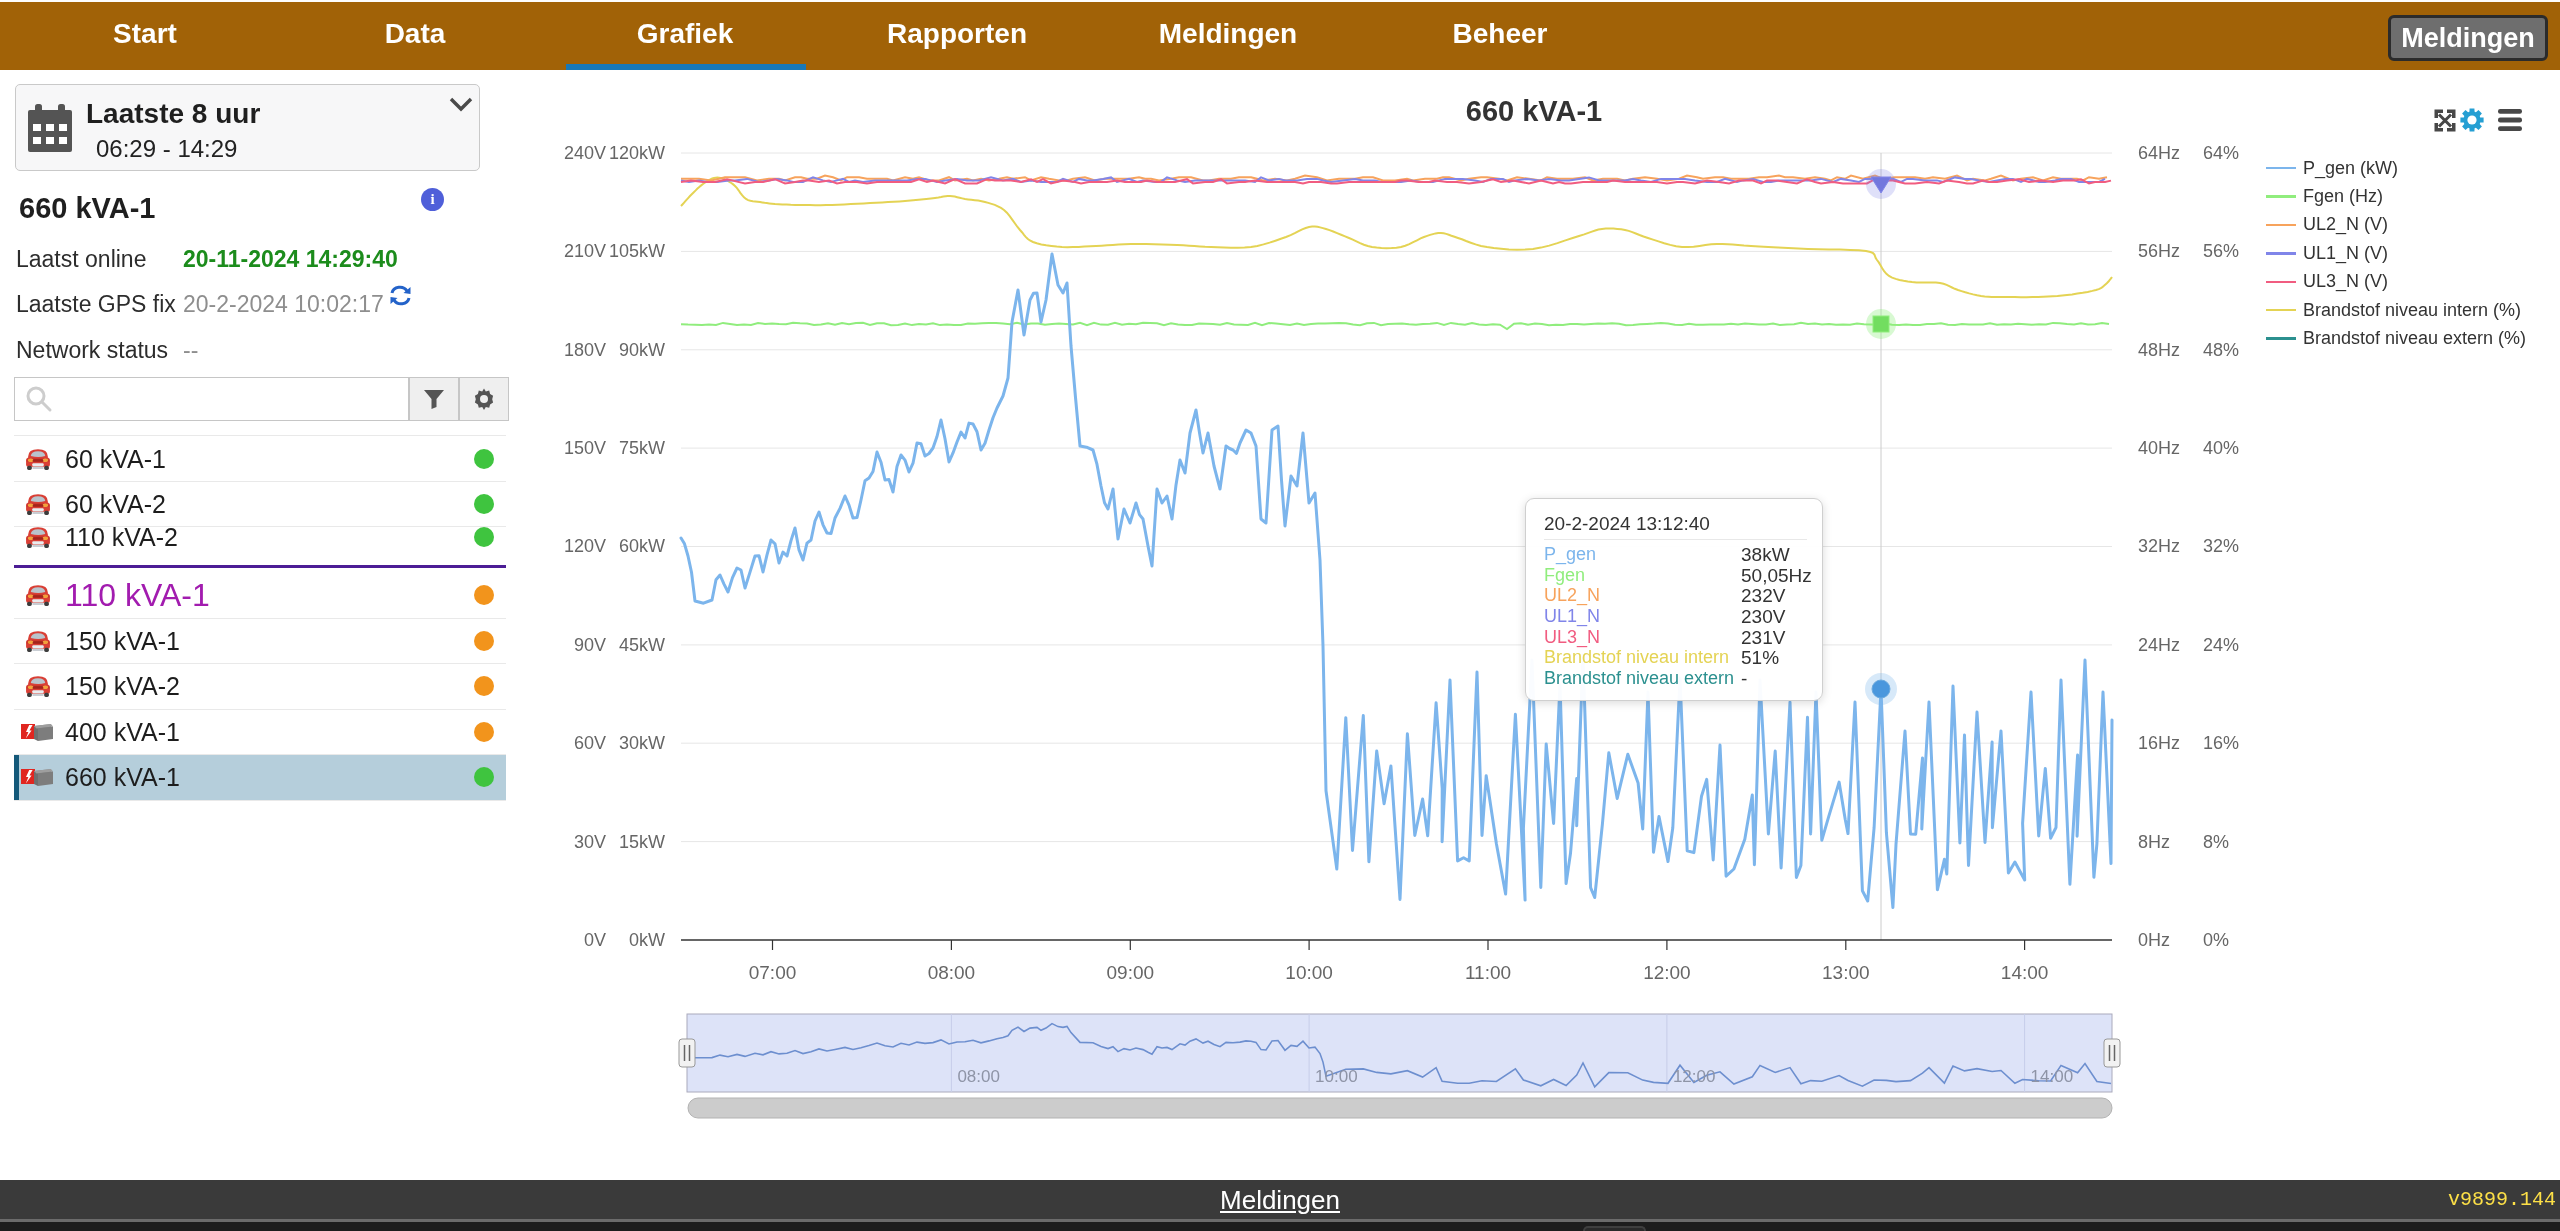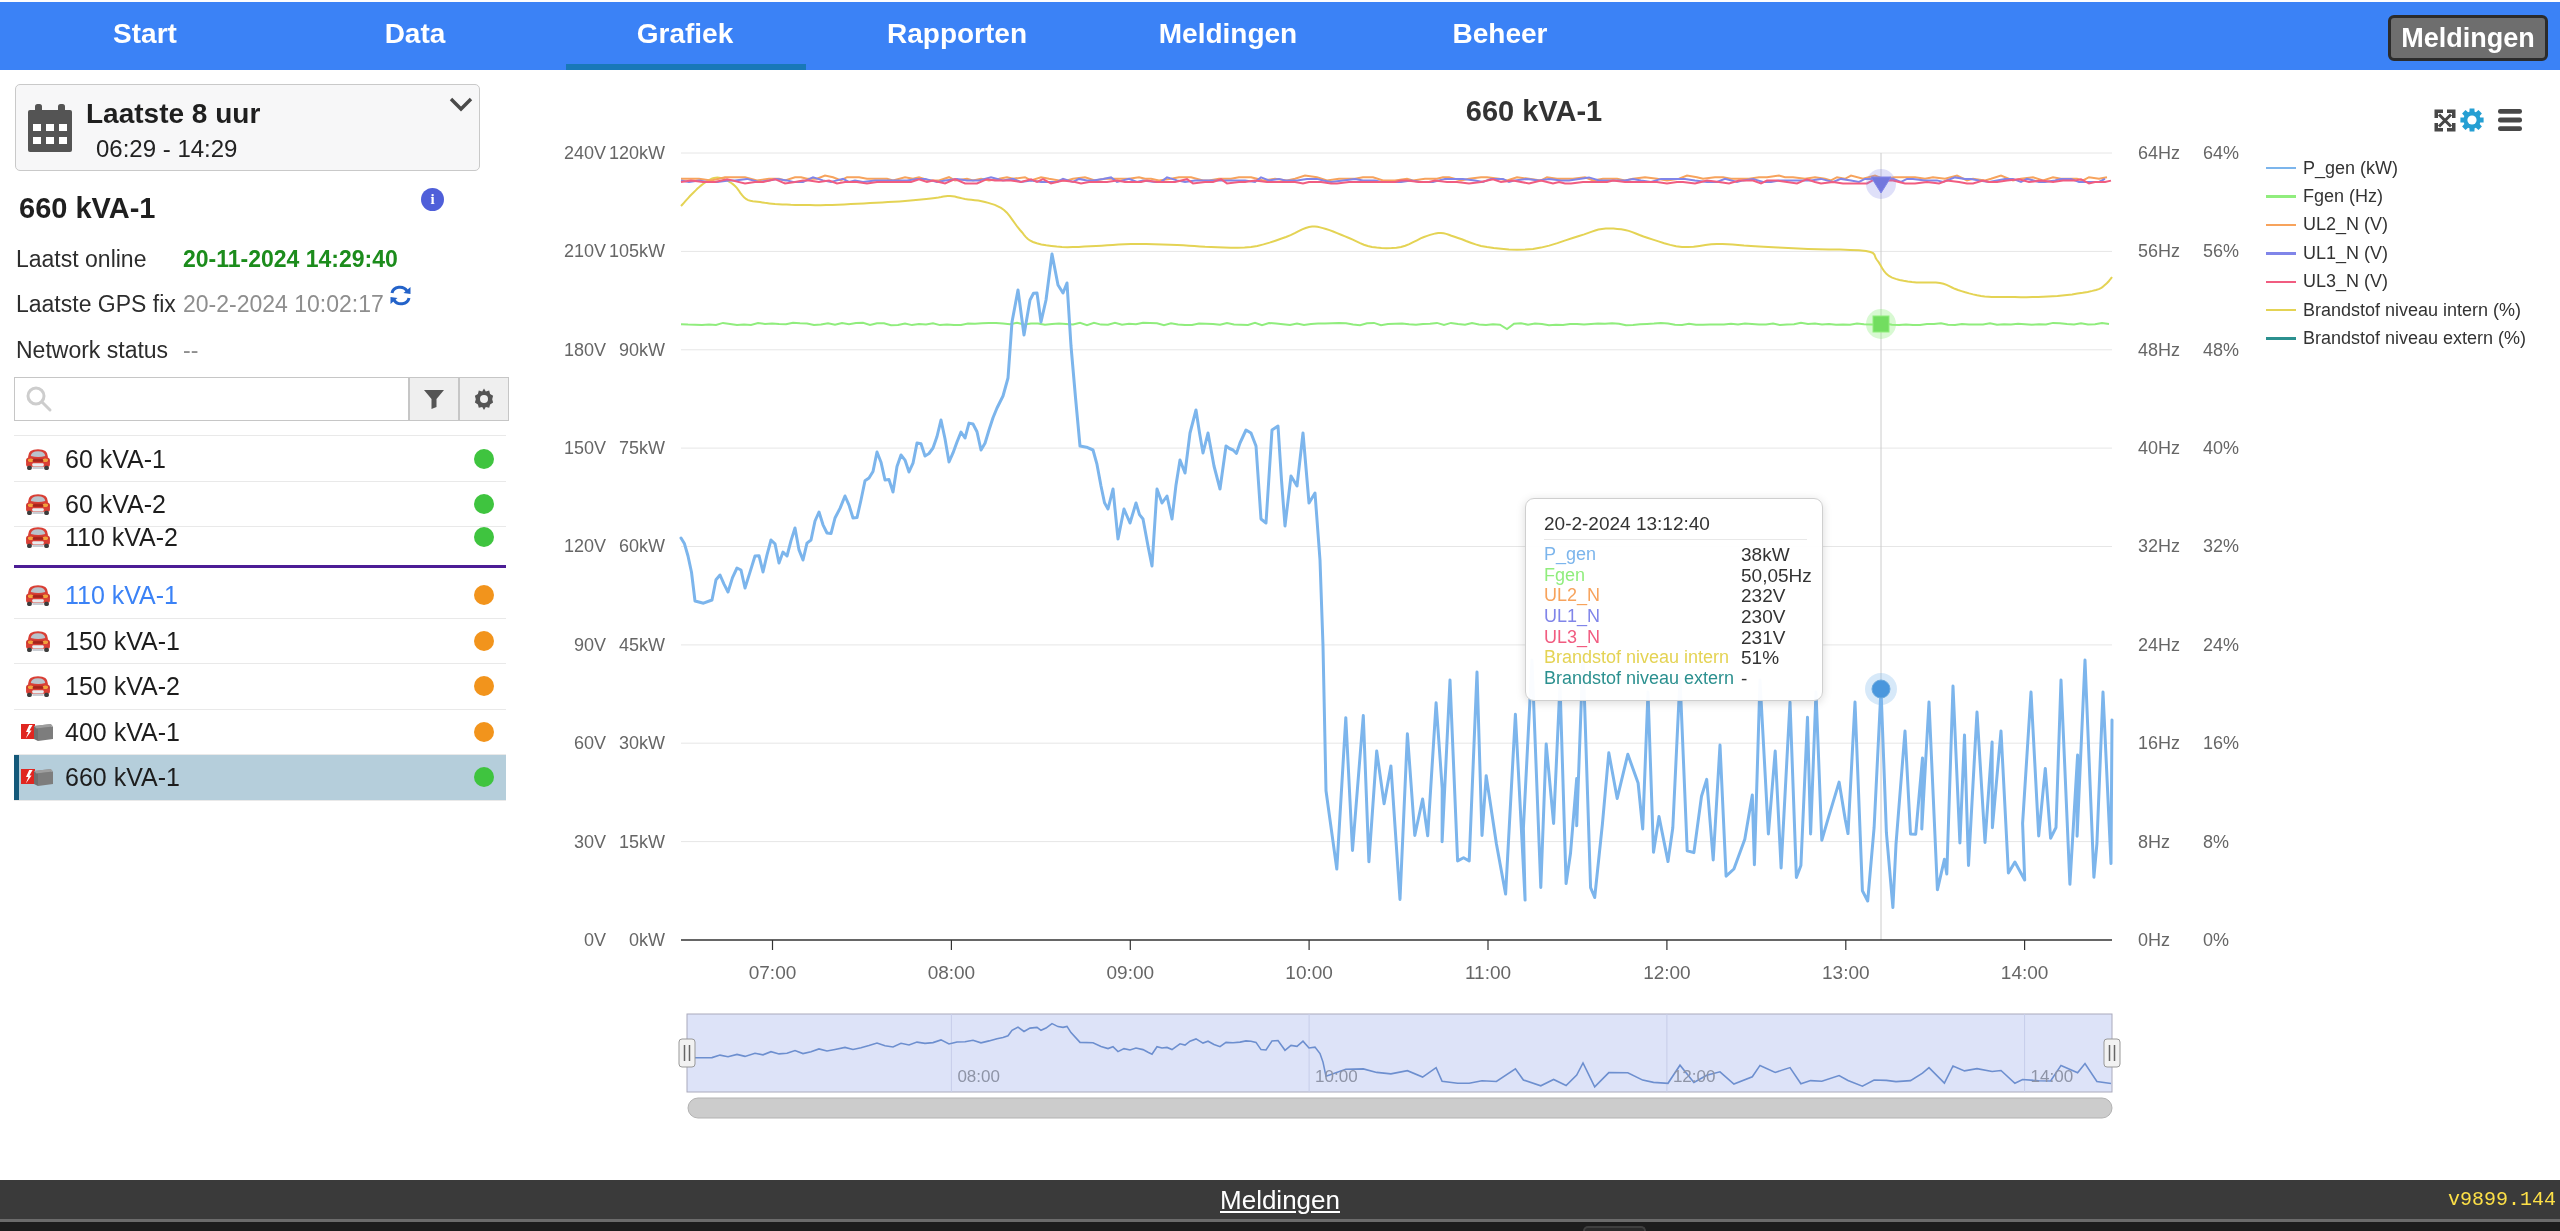--- a/index.html
+++ b/index.html
@@ -1,16 +1,16 @@
 <!DOCTYPE html>
 <html><head><meta charset="utf-8"><title>660 kVA-1</title>
 <style>
 *{margin:0;padding:0;box-sizing:border-box;}
 html,body{width:2560px;height:1231px;background:#fff;font-family:"Liberation Sans",sans-serif;overflow:hidden;position:relative;}
-.nav{position:absolute;left:0;top:2px;width:2560px;height:68px;background:#3b82f6;}
+.nav{position:absolute;left:0;top:2px;width:2560px;height:68px;background:#a16207;}
 .tab{position:absolute;top:0;height:68px;line-height:64px;color:#fff;font-weight:bold;font-size:28px;transform:translateX(-50%);}
 .underline{position:absolute;left:566px;top:62px;width:240px;height:6px;background:#1878b8;}
 .afmelden{position:absolute;left:2388px;top:13px;width:160px;height:46px;background:#6e6e6e;border:3px solid #2b2b2b;border-radius:6px;color:#fff;font-weight:bold;font-size:27px;text-align:center;line-height:40px;}
 .dropdown{position:absolute;left:15px;top:84px;width:465px;height:87px;background:#f7f7f8;border:1px solid #c9c9c9;border-radius:5px;}
 .lbl{position:absolute;font-size:23px;color:#2d2d2d;margin-top:8px;}
 .ttbox{position:absolute;left:1525px;top:498px;width:298px;height:203px;background:rgba(255,255,255,.96);border:1px solid #cfcfcf;border-radius:9px;box-shadow:0 2px 10px rgba(0,0,0,.15);padding:14px 0 0 18px;z-index:5;}
 .ttrow{position:relative;height:20.7px;font-size:18px;}
 .ttval{position:absolute;color:#333;font-size:19px;}
 .legrow{position:absolute;left:2266px;height:28.4px;display:flex;align-items:center;}
 .legline{width:30px;height:2.5px;margin-right:7px;}
@@ -253,21 +253,21 @@
         <path d="M6.5 8.5 Q7 4 13.5 4 Q20 4 20.5 8.5 Q14 10.5 6.5 8.5 Z" fill="#b9c4cc"></path>
         <path d="M2.5 11.5 Q6 13.5 8 11 L19 11 Q21 13.5 24.5 11.5 L24.5 14 L2.5 14 Z" fill="#c33028"></path>
         <ellipse cx="6.5" cy="12.6" rx="2.8" ry="1.7" fill="#f2a13c"></ellipse>
         <ellipse cx="20.5" cy="12.6" rx="2.8" ry="1.7" fill="#f2a13c"></ellipse>
         <path d="M9.5 11.8 h8 q1 0 1 1 v1.4 h-10 v-1.4 q0-1 1-1 z" fill="#a3241c"></path>
         <rect x="8" y="15.5" width="11" height="3" rx="1" fill="#e9edf0"></rect>
         <rect x="3" y="18" width="4.5" height="4" rx="1.5" fill="#3c3c3c"></rect>
         <rect x="19.5" y="18" width="4.5" height="4" rx="1.5" fill="#3c3c3c"></rect>
         <rect x="8" y="19" width="11" height="2.2" rx="1" fill="#c9ced4"></rect>
       </svg></div>
-<div style="position:absolute;left:51px;top:50%;transform:translateY(-50%);font-size:25px;color:#3b82f6">110 kVA-1</div>
+<div style="position:absolute;left:51px;top:50%;transform:translateY(-50%);font-size:32px;color:#a21caf">110 kVA-1</div>
 <div style="position:absolute;left:460px;top:50%;margin-top:-10px;width:20px;height:20px;border-radius:50%;background:#f2941c"></div>
 </div>
 <div style="position:absolute;left:14px;top:618.6px;width:492px;height:45.5px;border-bottom:1px solid #e9e9e9">
 <div style="position:absolute;left:10px;top:50%;transform:translateY(-50%);line-height:0"><svg width="28" height="24" viewBox="0 0 27 23">
         <path d="M4 9 Q4 2 13.5 2 Q23 2 23 9 L23 10 Q25 10.5 25 13 L25 17 Q25 19 23 19 L4 19 Q2 19 2 17 L2 13 Q2 10.5 4 10 Z" fill="#d93f35"></path>
         <path d="M6.5 8.5 Q7 4 13.5 4 Q20 4 20.5 8.5 Q14 10.5 6.5 8.5 Z" fill="#b9c4cc"></path>
         <path d="M2.5 11.5 Q6 13.5 8 11 L19 11 Q21 13.5 24.5 11.5 L24.5 14 L2.5 14 Z" fill="#c33028"></path>
         <ellipse cx="6.5" cy="12.6" rx="2.8" ry="1.7" fill="#f2a13c"></ellipse>
         <ellipse cx="20.5" cy="12.6" rx="2.8" ry="1.7" fill="#f2a13c"></ellipse>
         <path d="M9.5 11.8 h8 q1 0 1 1 v1.4 h-10 v-1.4 q0-1 1-1 z" fill="#a3241c"></path>

